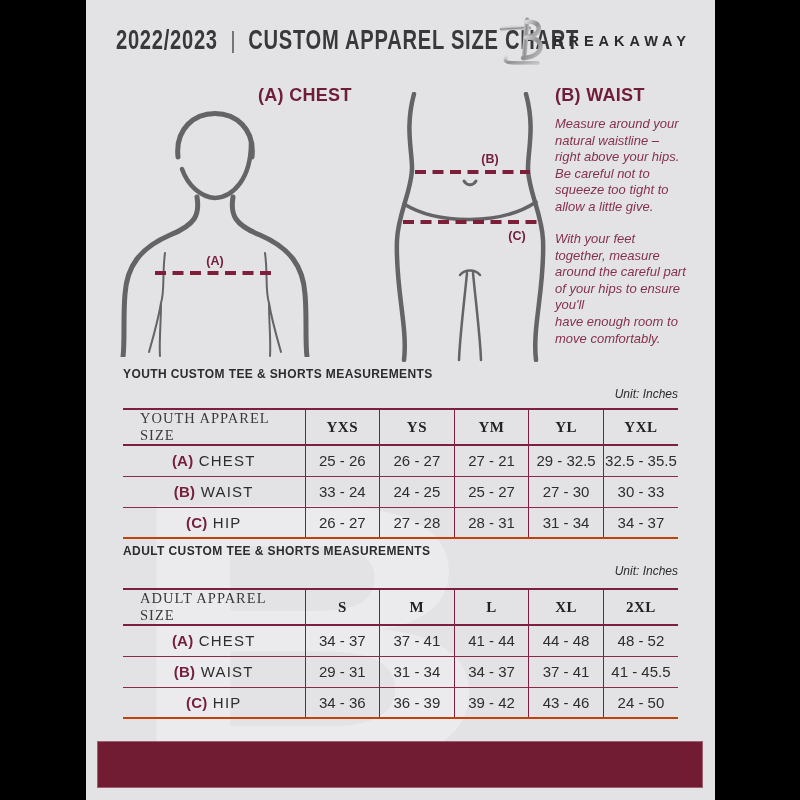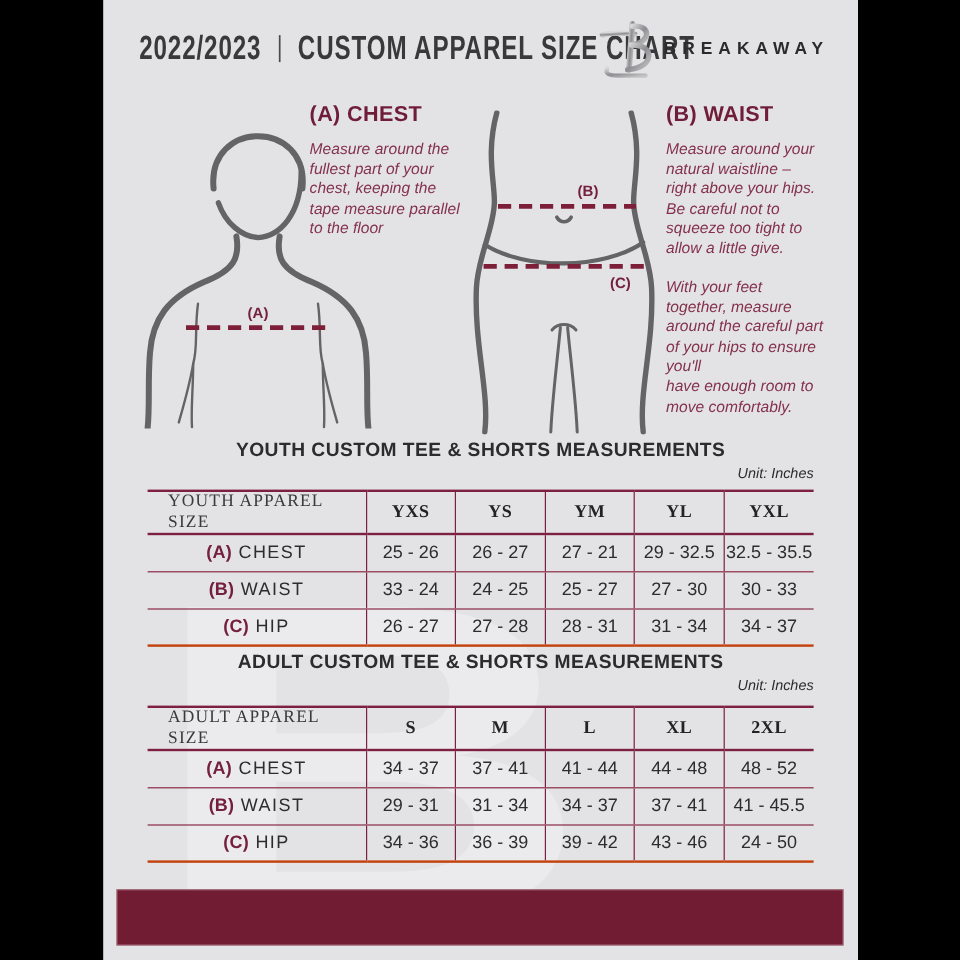--- a/index.html
+++ b/index.html
@@ -20,21 +20,21 @@
   .brand-name{position:absolute;left:467px;top:33px;font-size:14.5px;font-weight:bold;
     letter-spacing:5px;color:#2b2b2d;z-index:2;}
 
   
   .fig{position:absolute;z-index:1;}
   .guide-block{position:absolute;width:158px;z-index:1;}
   .guide-h{font-size:18px;font-weight:bold;color:#6f1d38;letter-spacing:.3px;}
   .guide-p{margin-top:10px;font-size:13px;font-style:italic;color:#84314c;line-height:16.6px;white-space:pre-line;}
 
   
-  .sec-title{position:absolute;left:37px;width:555px;text-align:center;font-size:16px;
+  .sec-title{position:absolute;left:37px;width:555px;text-align:left;font-size:12px;
     font-weight:bold;letter-spacing:.4px;color:#2c2c2e;z-index:1;}
   .sec-unit{position:absolute;left:37px;width:555px;text-align:right;font-size:12px;
     font-style:italic;color:#2b2b2d;z-index:1;}
 
   
   table.size{position:absolute;left:37px;border-collapse:collapse;table-layout:fixed;width:555px;z-index:1;}
   table.size col.c0{width:182px;} table.size col.cn{width:74.6px;}
   table.size th,table.size td{padding:0;background:transparent;}
   table.size thead tr{height:33px;font-family:Liberation Serif, serif;}
   table.size tbody tr{height:31px;}
@@ -96,25 +96,20 @@
         <path d="M46 218 C 46 238, 44 256, 45 271" stroke-width="2"></path>
         <path d="M150 168 C 153 190, 150 205, 154 218 C 157 236, 162 253, 166 267" stroke-width="2"></path>
         <path d="M154 218 C 154 238, 156 256, 155 271" stroke-width="2"></path>
       </g>
       <path d="M40 188 H 157" stroke="#7d1f39" stroke-width="4" stroke-dasharray="11 6.5" fill="none"></path>
       <text x="100" y="180" text-anchor="middle" font-size="12.5" font-weight="bold" fill="#74203c">(A)</text>
     </svg>
 
     <div class="guide-block" style="left:172px;top:85px;">
       <div class="guide-h">(A) CHEST</div>
-      <div class="guide-p">Measure around the
-fullest part of your
-chest, keeping the
-tape measure parallel
-to the floor</div>
     </div>
 
     <svg class="fig" style="left:304px;top:92px;" width="160" height="270" viewBox="0 0 160 270">
       <g fill="none" stroke="#646467" stroke-linecap="round">
         <path d="M24 2 C 15 35, 22 58, 22 76 C 22 98, 8 122, 7 148 C 5 195, 18 235, 14 268" stroke-width="4.5"></path>
         <path d="M136 2 C 145 35, 138 58, 138 76 C 138 98, 152 122, 153 148 C 155 195, 142 235, 146 268" stroke-width="4.5"></path>
         <path d="M14 112 C 48 133, 112 133, 146 110" stroke-width="3.5"></path>
         <path d="M74 89 C 77 94, 83 94, 86 89" stroke-width="3"></path>
         <path d="M70 183 C 75 177, 85 177, 90 183" stroke-width="2.5"></path>
         <path d="M77 181 C 74 212, 70 243, 69 268" stroke-width="2.5"></path>

